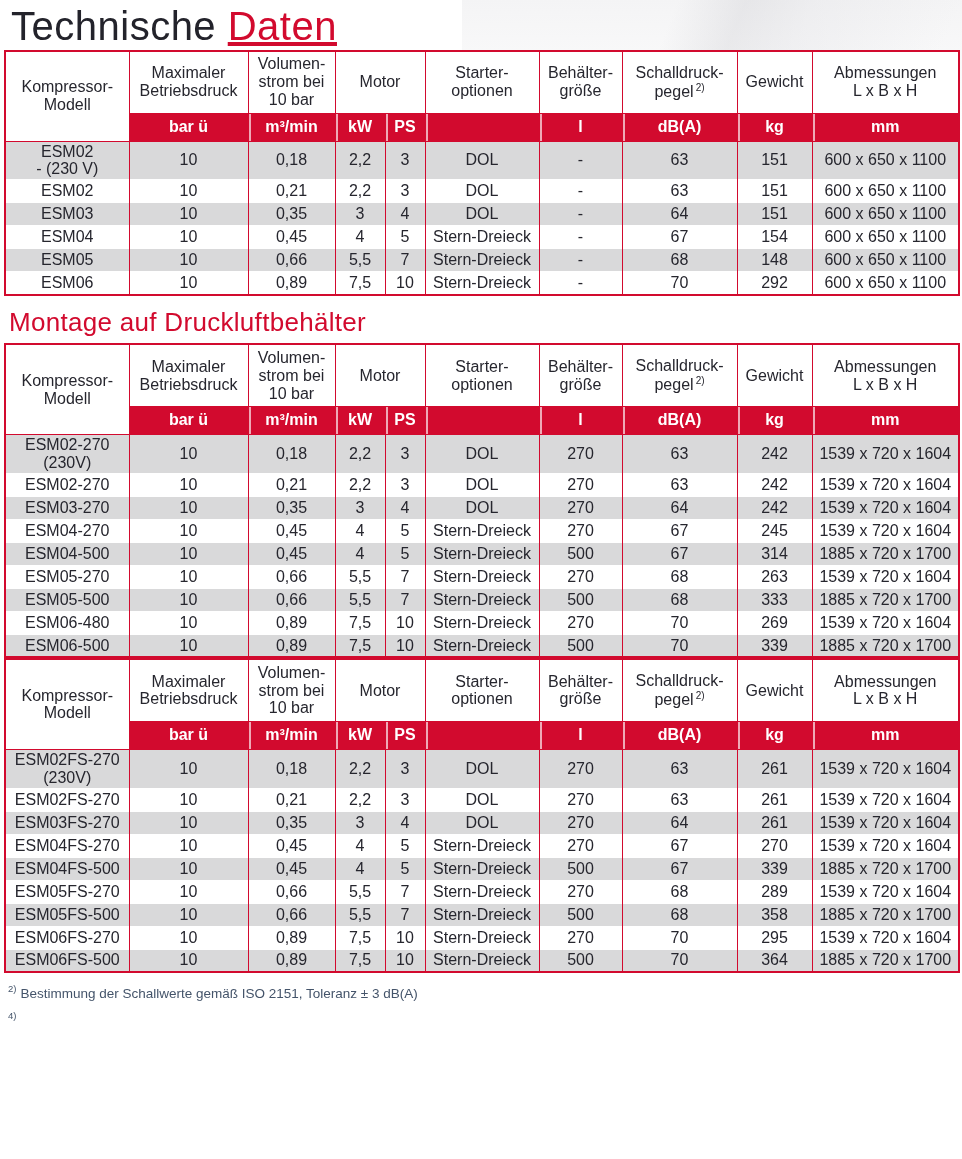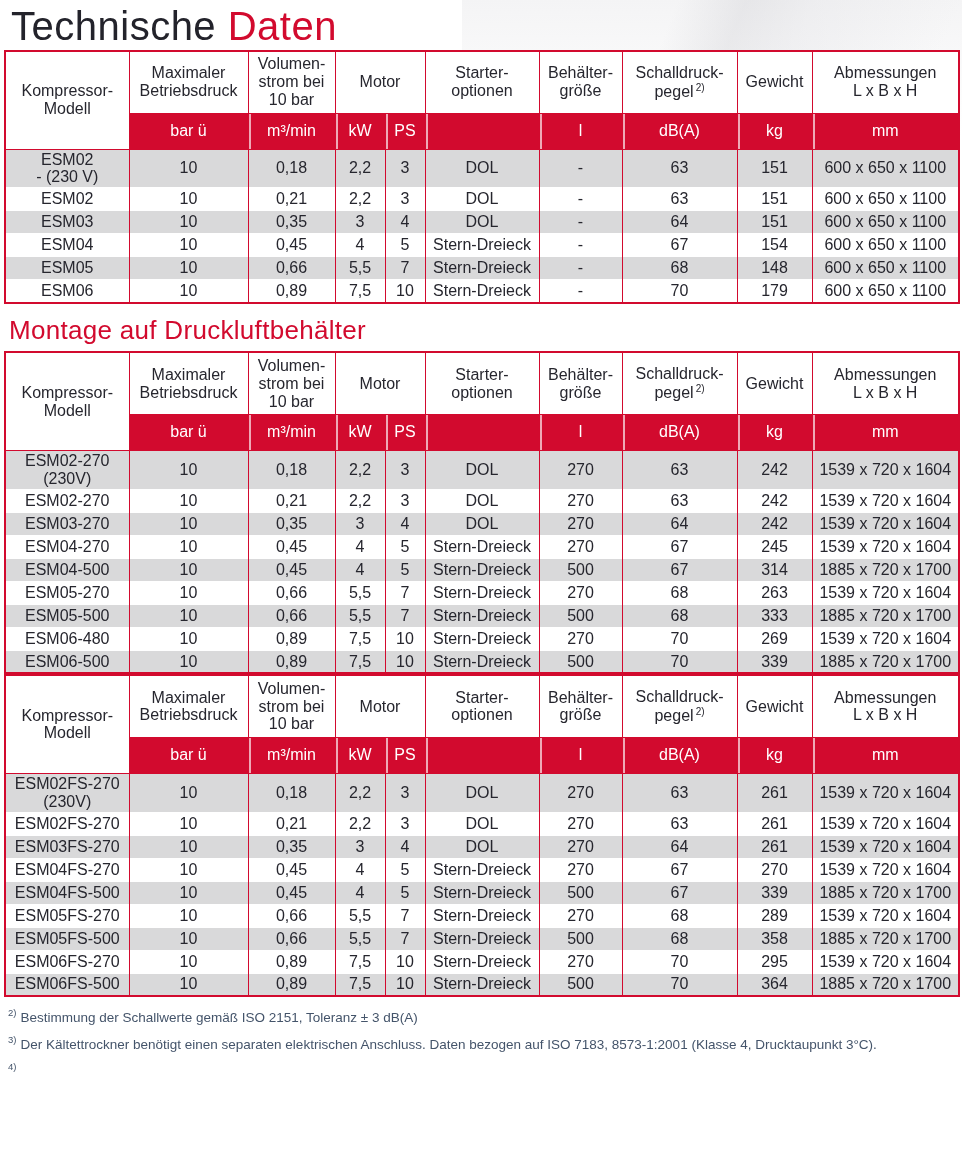--- a/index.html
+++ b/index.html
@@ -24,21 +24,21 @@
     background:
       linear-gradient(112deg, rgba(255,255,255,0) 38%, rgba(175,175,183,.20) 50%, rgba(225,225,229,.35) 62%, rgba(255,255,255,0) 88%),
       linear-gradient(to bottom, rgba(205,205,210,.22), rgba(255,255,255,0) 80%);
   }
   .content{position:relative;z-index:1;padding:2px 4px 0 4px;}
   h1{
     margin:2px 0 2px 7px;
     font-size:40px;font-weight:400;letter-spacing:.5px;line-height:1.1;
     color:var(--title-dark);
   }
-  h1 .accent{color:var(--accent-red);}
+  h1 .accent{color:var(--accent-red);text-decoration:underline;}
   h2{
     margin:12px 0 7px 5px;
     font-size:26px;font-weight:400;letter-spacing:.3px;line-height:1.1;
     color:var(--accent-red);
   }
   h2 sup{font-size:15px;}
   table{
     border-collapse:collapse;table-layout:fixed;
     width:954px;
     border:2px solid var(--accent-red);
@@ -56,23 +56,23 @@
   thead th{
     border:1.5px solid var(--accent-red);
     font-weight:400;font-size:16px;line-height:1.12;
     text-align:center;vertical-align:middle;
     white-space:pre-line;
     background:#ffffff;color:var(--body-dark);
     padding:2px 1px;
   }
   thead tr.top th{height:62px;}
   thead tr.units th{
-    height:36px;
+    height:28px;
     background:var(--accent-red);color:#ffffff;
-    font-weight:400;font-size:16px;
+    font-weight:700;font-size:16px;
     border-top:none;
   }
   thead tr.units th:not(:first-child){
     box-shadow:inset 2px 0 0 rgba(255,255,255,.65);
   }
   thead th sup{font-size:10px;margin-left:2px;}
   tbody td{
     border-left:1.5px solid var(--accent-red);
     border-right:1.5px solid var(--accent-red);
     border-top:1.5px solid #ffffff;
@@ -210,21 +210,21 @@
         </tr>
         <tr>
           <td>ESM06</td>
           <td>10</td>
           <td>0,89</td>
           <td>7,5</td>
           <td>10</td>
           <td>Stern-Dreieck</td>
           <td>-</td>
           <td>70</td>
-          <td>179</td>
+          <td>292</td>
           <td>600 x 650 x 1100</td>
         </tr>
       </tbody>
   </table>
 
   <h2><span>Montage auf Druckluftbehälter</span><sup></sup></h2>
   <table>
     <colgroup>
       <col class="c-model">
         <col class="c-druck">
@@ -535,17 +535,16 @@
           <td>500</td>
           <td>70</td>
           <td>364</td>
           <td>1885 x 720 x 1700</td>
         </tr>
       </tbody>
   </table>
 
   <div class="footnotes">
     <div class="footnote"><sup>2)</sup><span>Bestimmung der Schallwerte gemäß ISO 2151, Toleranz ± 3 dB(A)</span></div>
-    <div class="footnote"><sup>3)</sup><span>Der Kältettrockner benötigt einen separaten elektrischen Anschluss. Daten bezogen auf ISO 7183, 8573-1:2001 (Klasse 4, Drucktaupunkt 3°C).</span></div>
     <div class="footnote"><sup>4)</sup></div>
   </div>
 
 </div>
 
 </body></html>

